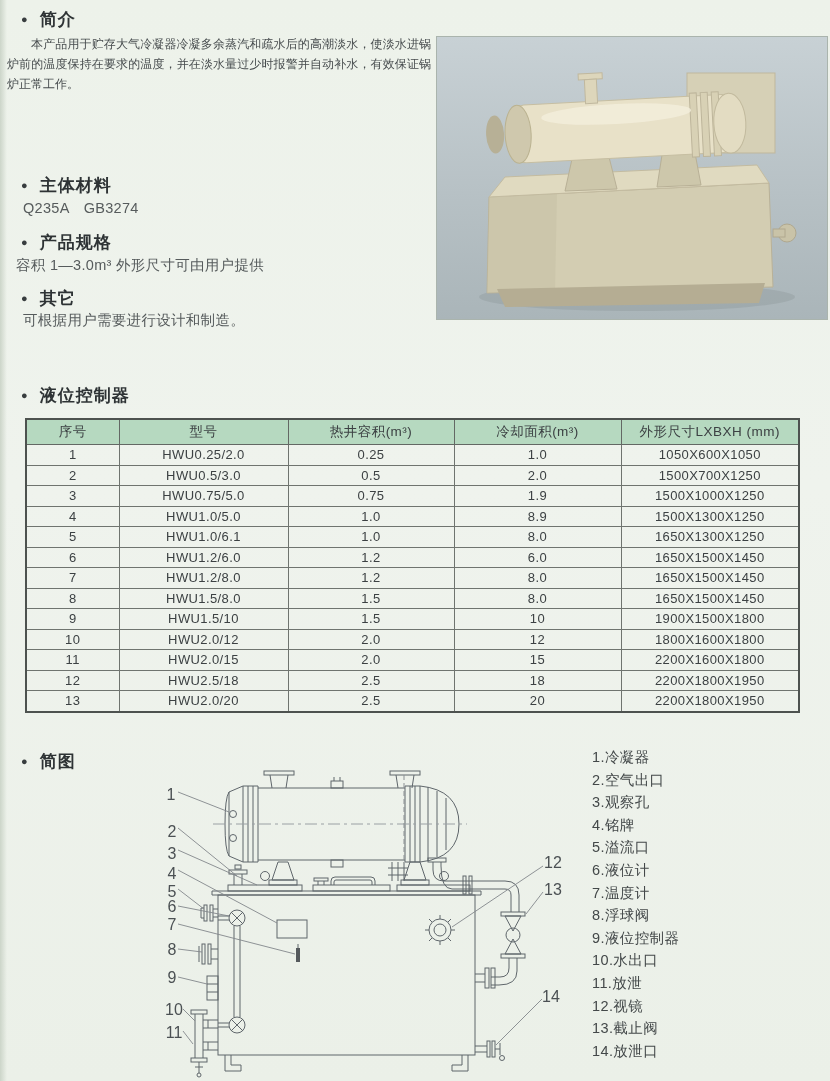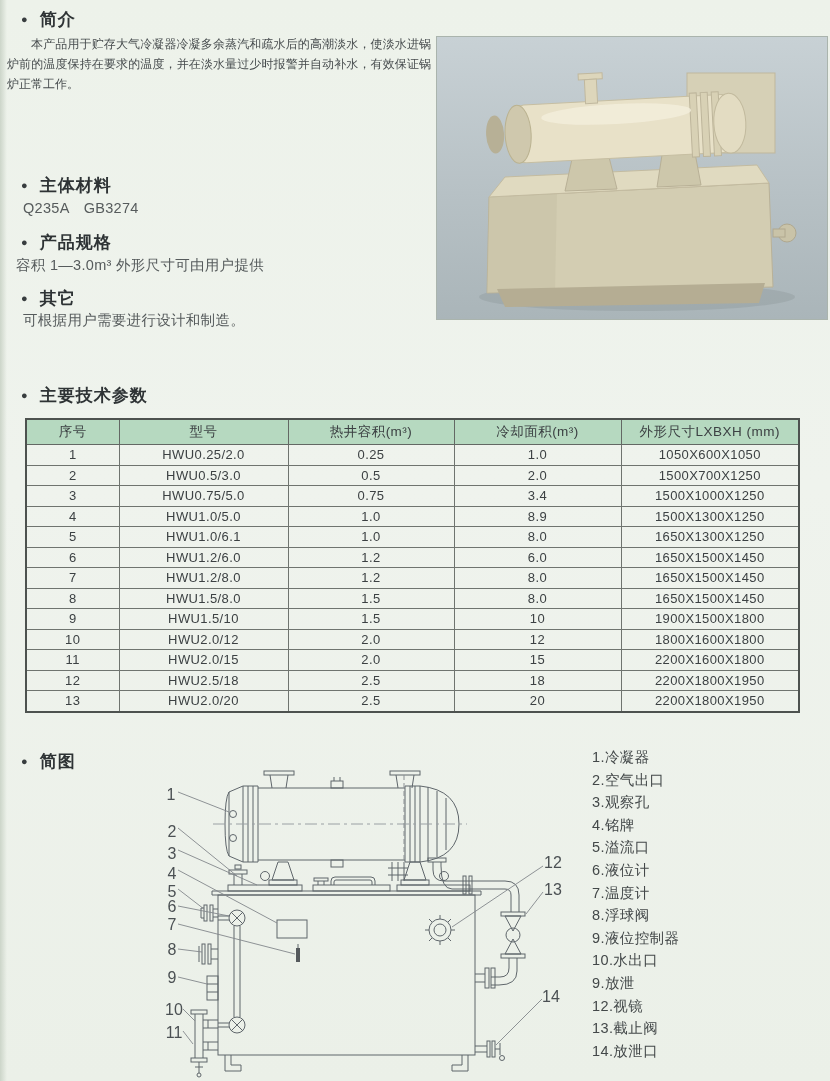--- a/index.html
+++ b/index.html
@@ -91,21 +91,21 @@
   <div class="abs subtext" style="left:16px;top:256px;">容积 1—3.0m³ 外形尺寸可由用户提供</div>
 
   <div class="abs heading" style="left:21px;top:287px;">
     <span class="bullet">●</span>
     <span>其它</span>
   </div>
   <div class="abs subtext" style="left:23px;top:311px;">可根据用户需要进行设计和制造。</div>
 
   <div class="abs heading" style="left:21px;top:384px;">
     <span class="bullet">●</span>
-    <span>主要技术参数</span>
+    <span>液位控制器</span>
   </div>
 
   <table class="specs abs" style="left:25px;top:418px;">
     <colgroup>
       <col style="width:93px">
         <col style="width:169px">
         <col style="width:166px">
         <col style="width:167px">
         <col style="width:178px">
     </colgroup>
@@ -130,21 +130,21 @@
           <td>2</td>
           <td>HWU0.5/3.0</td>
           <td>0.5</td>
           <td>2.0</td>
           <td>1500X700X1250</td>
         </tr>
         <tr>
           <td>3</td>
           <td>HWU0.75/5.0</td>
           <td>0.75</td>
-          <td>3.4</td>
+          <td>1.9</td>
           <td>1500X1000X1250</td>
         </tr>
         <tr>
           <td>4</td>
           <td>HWU1.0/5.0</td>
           <td>1.0</td>
           <td>8.9</td>
           <td>1500X1300X1250</td>
         </tr>
         <tr>
@@ -362,19 +362,19 @@
       <div>1.冷凝器</div>
       <div>2.空气出口</div>
       <div>3.观察孔</div>
       <div>4.铭牌</div>
       <div>5.溢流口</div>
       <div>6.液位计</div>
       <div>7.温度计</div>
       <div>8.浮球阀</div>
       <div>9.液位控制器</div>
       <div>10.水出口</div>
-      <div>9.放泄</div>
+      <div>11.放泄</div>
       <div>12.视镜</div>
       <div>13.截止阀</div>
       <div>14.放泄口</div>
     </div>
 
 </div>
 
 </body></html>

